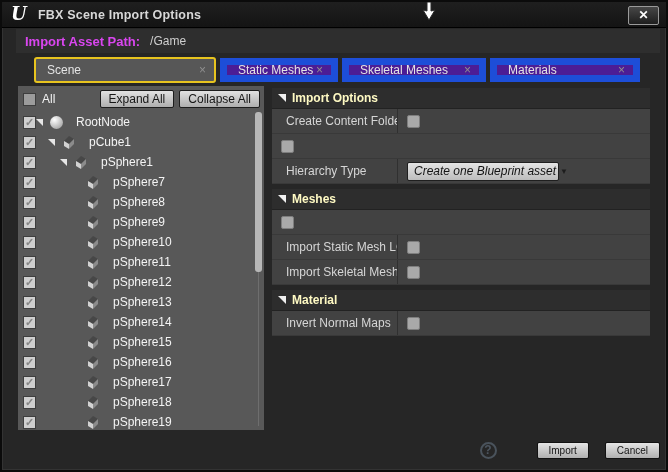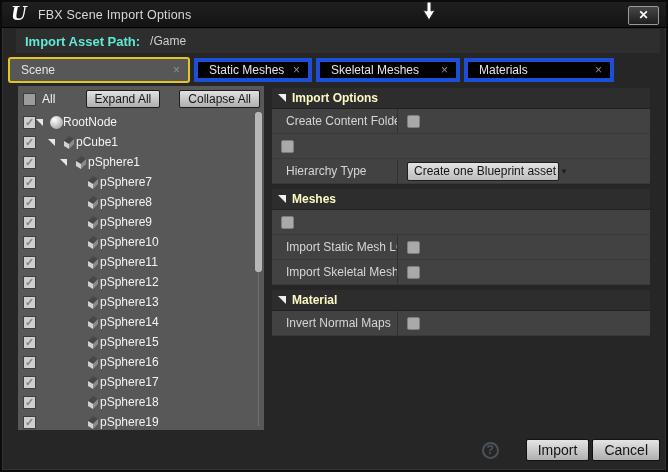--- a/index.html
+++ b/index.html
@@ -1,72 +1,72 @@
 <!DOCTYPE html>
 <html><head>
 <meta charset="utf-8">
 <style>
   html,body{margin:0;padding:0;background:#111;}
   *{box-sizing:border-box;font-family:"Liberation Sans",sans-serif;}
   .window{position:relative;width:668px;height:472px;background:#262626;border:2px solid #0b0b0b;overflow:hidden;box-shadow:inset 0 0 0 1px #333;}
   
   .titlebar{position:absolute;top:0;left:0;right:0;height:26px;background:linear-gradient(#1f1f1f,#141414);border-bottom:1px solid #000;}
   .logo{position:absolute;left:9px;top:2px;color:#fff;font-family:"DejaVu Serif",serif;font-style:italic;font-weight:bold;font-size:18px;line-height:20px;}
-  .wtitle{position:absolute;left:36px;top:6px;font-size:12.5px;color:#d8d8d8;letter-spacing:.2px;}
+  .wtitle{position:absolute;left:36px;top:6px;font-size:12.5px;color:#d8d8d8;letter-spacing:.2px;font-weight:bold;}
   .closebtn{position:absolute;top:4px;right:7px;width:31px;height:19px;border:1px solid #9a9a9a;border-radius:2px;background:linear-gradient(#474747,#1e1e1e);color:#fff;font-weight:bold;font-size:12px;text-align:center;line-height:17px;cursor:pointer;}
   .cursor{position:absolute;left:419px;top:0;}
   
   .assetrow{position:absolute;top:27px;left:14px;right:6px;height:24px;background:#2e2e2e;display:flex;align-items:center;padding-left:9px;}
-  .assetrow .alabel{font-size:13px;font-weight:bold;color:#5eead4;}
+  .assetrow .alabel{font-size:13px;font-weight:bold;color:#d946ef;}
   .assetrow .avalue{font-size:12px;color:#cfcfcf;margin-left:10px;}
   
-  .tabbar{position:absolute;top:56px;left:0;right:6px;height:28px;display:flex;gap:4px;align-items:flex-start;padding-left:6px;}
-  .tab{height:24px;background:#000000;border:4px solid #1d4ed8;display:flex;align-items:center;cursor:pointer;}
+  .tabbar{position:absolute;top:56px;left:32px;right:6px;height:28px;display:flex;gap:4px;align-items:flex-start;}
+  .tab{height:24px;background:#4c1d95;border:7px solid #1d4ed8;display:flex;align-items:center;cursor:pointer;}
   .tab.active{height:26px;margin-top:-1px;background:#575757;border:2px solid #e8c41f;border-radius:3px;}
   .tab:nth-child(1){width:182px;}
   .tab:nth-child(2){width:118px;}
   .tab:nth-child(3){width:144px;}
   .tab:nth-child(4){width:150px;}
   .tab-label{margin-left:11px;font-size:12px;color:#e4e4e4;}
   .tab-x{margin-left:auto;margin-right:8px;color:#8f8f8f;font-size:12px;line-height:12px;}
   
   .treepanel{position:absolute;top:84px;left:16px;width:246px;height:344px;background:#585858;}
   .panel-tools{display:flex;align-items:center;height:24px;padding:2px 4px 0 5px;}
   .cb{width:13px;height:13px;border:1px solid #3e3e3e;background:#cfcfcf;display:inline-flex;align-items:center;justify-content:center;flex:none;}
   .cb.empty{background:#9c9c9c;}
   .cb span{color:#858585;font-size:11px;font-weight:bold;line-height:11px;}
   .all-label{margin-left:6px;font-size:12px;color:#f2f2f2;}
-  .btn{margin-left:19px;padding:1px 8px;font-size:12px;color:#161616;background:linear-gradient(#e2e2e2,#aeaeae);border:1px solid #1d1d1d;border-radius:2px;cursor:pointer;white-space:nowrap;}
+  .btn{margin-left:5px;padding:1px 8px;font-size:12px;color:#161616;background:linear-gradient(#e2e2e2,#aeaeae);border:1px solid #1d1d1d;border-radius:2px;cursor:pointer;white-space:nowrap;}
   .btn.first{margin-left:auto;}
   .tree{position:absolute;top:26px;left:0;right:10px;bottom:0;overflow:hidden;}
   .trow{height:20px;display:flex;align-items:center;padding-left:5px;cursor:default;}
-  .trow .tlabel{margin-left:0;font-size:12px;color:#f4f4f4;white-space:nowrap;}
+  .trow .tlabel{margin-left:13px;font-size:12px;color:#f4f4f4;white-space:nowrap;}
   .indent{flex:none;display:inline-block;}
   .arrow{width:14px;flex:none;display:inline-flex;align-items:center;}
   .tri{display:inline-block;width:0;height:0;border-top:8px solid #f0f0f0;border-left:8px solid transparent;}
   .tri-sm{border-top-width:7px;border-left-width:7px;border-top-color:#e6e6e6;}
   .sph{width:13px;height:13px;border-radius:50%;background:radial-gradient(circle at 35% 30%,#ffffff,#c2c2c2 55%,#8f8f8f);flex:none;}
   .house{flex:none;}
   .vtrack{position:absolute;right:5px;top:26px;bottom:4px;width:1px;background:#6e6e6e;}
   .vthumb{position:absolute;right:2px;top:26px;width:7px;height:160px;background:#b7b7b7;border-radius:3px;cursor:pointer;}
   
   .details{position:absolute;top:86px;left:270px;width:378px;}
   .section{margin-bottom:5px;}
   .shead{height:21px;background:#2d2d2d;border-bottom:1px solid #222;display:flex;align-items:center;padding-left:6px;cursor:pointer;}
   .stitle{margin-left:6px;font-size:12px;font-weight:bold;color:#fef9c3;}
   .prow{height:25px;background:#424242;border-bottom:1px solid #393939;display:flex;}
   .plabel{width:126px;flex:none;display:flex;align-items:center;padding-left:14px;font-size:12px;color:#d6d6d6;white-space:nowrap;overflow:hidden;border-right:1px solid #303030;}
   .pval{display:flex;align-items:center;padding-left:9px;}
   .pcb{width:13px;height:13px;background:#a9a9a9;border:1px solid #7e7e7e;border-radius:2px;cursor:pointer;}
-  .dd{width:152px;height:19px;background:linear-gradient(#e4e4e4,#bdbdbd);border:1px solid #1f1f1f;border-radius:2px;display:flex;align-items:center;justify-content:space-between;padding:0 6px;font-size:12px;color:#141414;cursor:pointer;white-space:nowrap;}
+  .dd{width:152px;height:19px;background:linear-gradient(#e4e4e4,#bdbdbd);border:1px solid #1f1f1f;border-radius:2px;display:flex;align-items:center;justify-content:space-between;padding:0 6px;font-size:12px;color:#141414;cursor:pointer;white-space:nowrap;font-style:italic;}
   .dd-arrow{font-size:8px;color:#1d1d1d;margin-left:4px;}
   
   .footer{position:absolute;bottom:2px;right:6px;height:36px;display:flex;align-items:center;}
   .help{width:17px;height:17px;border:2px solid #4a535c;border-radius:50%;color:#4d5660;font-size:12px;font-weight:bold;display:flex;align-items:center;justify-content:center;margin-right:24px;cursor:pointer;}
-  .fbtn{padding:2px 11px;font-size:14px;color:#141414;background:linear-gradient(#e4e4e4,#b0b0b0);border:1px solid #121212;border-radius:2px;margin-left:3px;cursor:pointer;}
+  .fbtn{padding:2px 11px;font-size:10px;color:#141414;background:linear-gradient(#e4e4e4,#b0b0b0);border:1px solid #121212;border-radius:2px;margin-left:16px;cursor:pointer;}
 </style>
 </head>
 <body>
 
 <div class="window">
 
   <div class="titlebar">
     <span class="logo">U</span>
     <span class="wtitle">FBX Scene Import Options</span>
     <div class="closebtn">✕</div>

